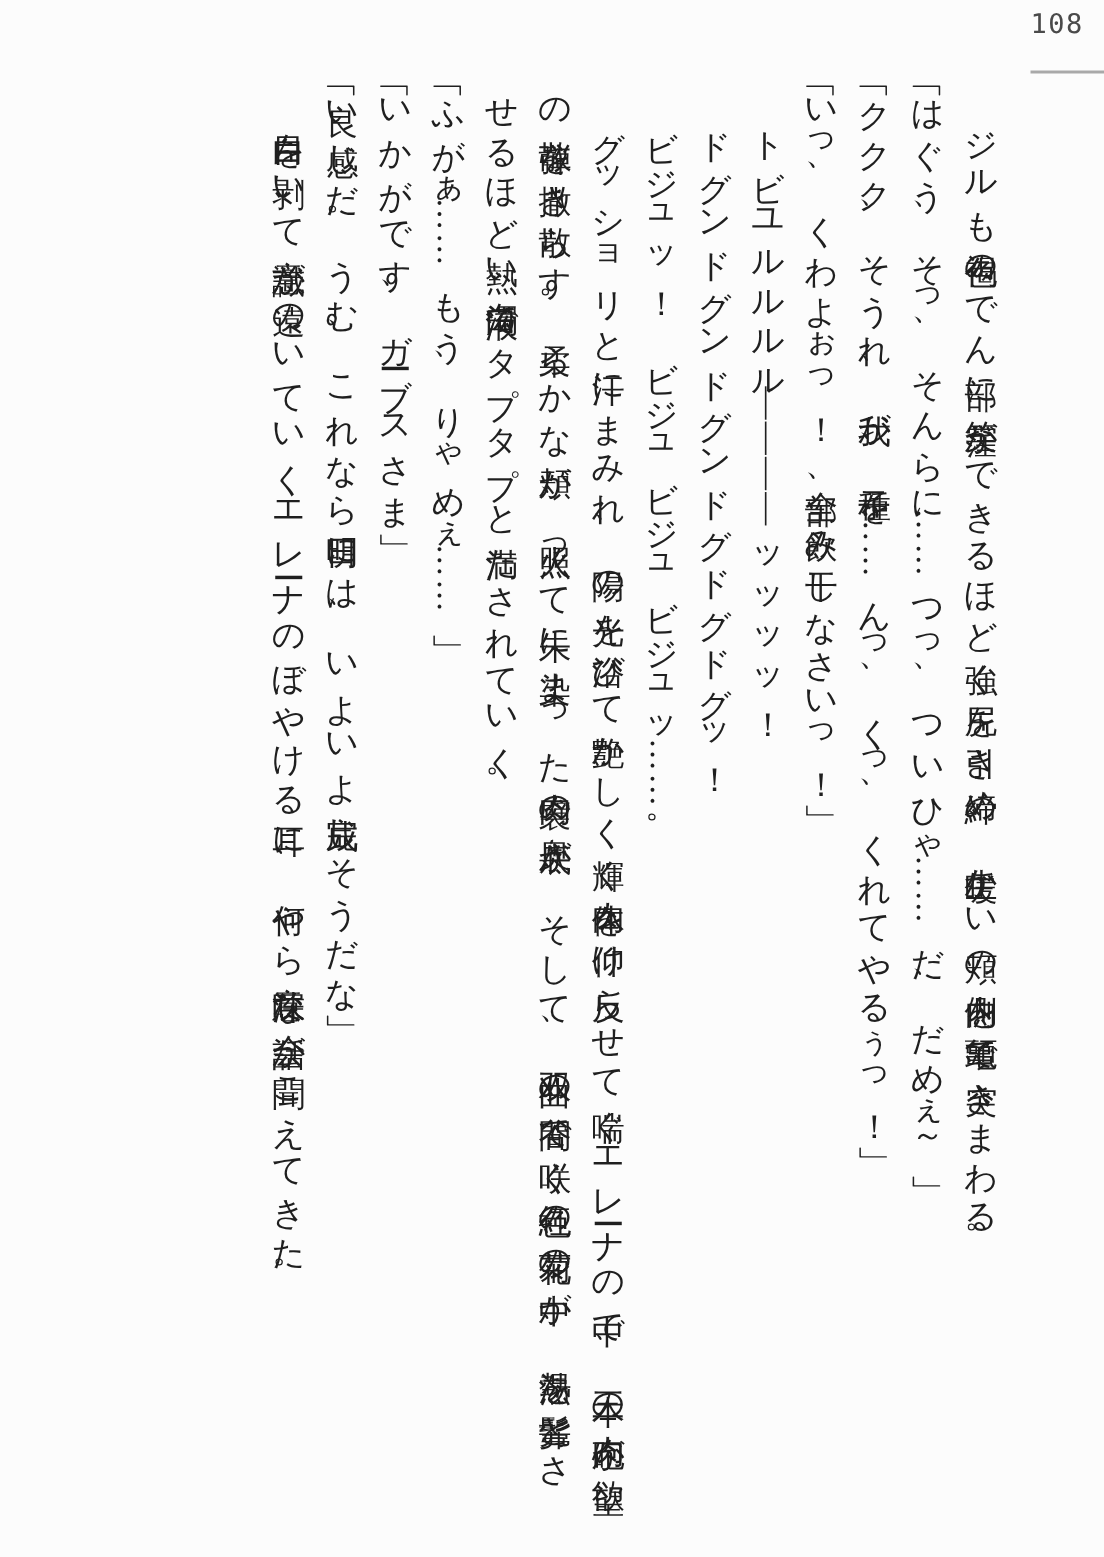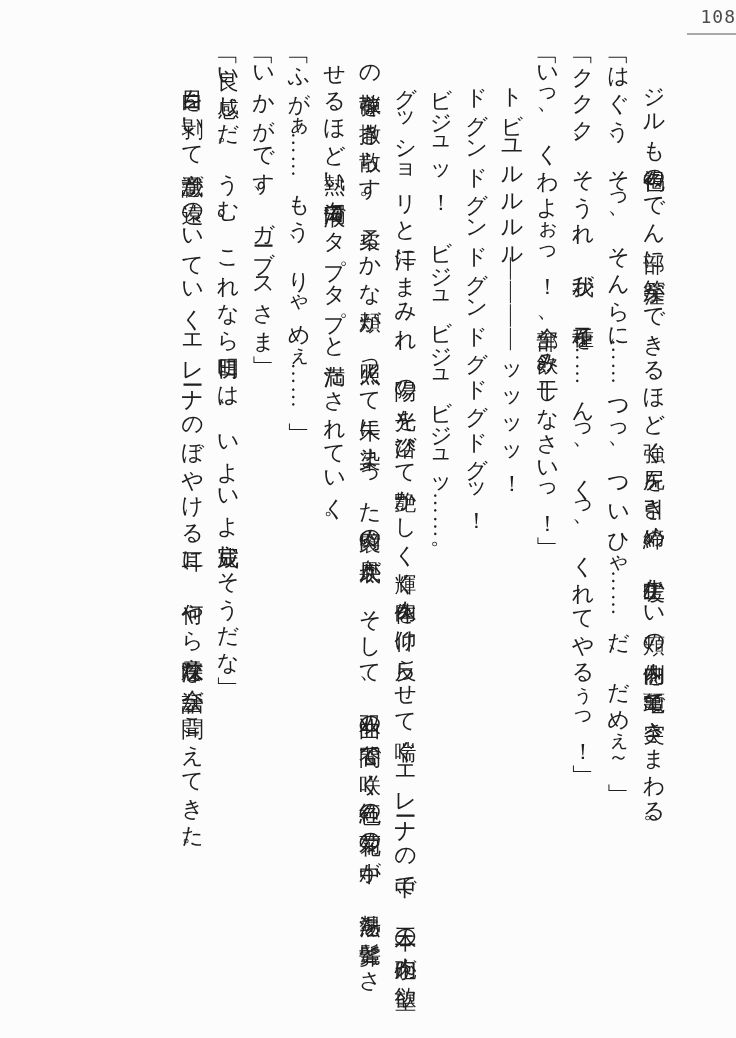--- a/index.html
+++ b/index.html
@@ -16,22 +16,22 @@
     position: relative;
     width: 736px;
     height: 1038px;
     background: #fcfcfc;
   }
   .page-number-wrap {
     position: absolute;
     top: 6px;
     right: 0;
     width: 49px;
-    text-align: right;
-    padding-bottom: 6px;
+    text-align: left;
+    padding-bottom: 20px;
     border-bottom: 2px solid #a9a9a9;
   }
   .page-number {
     font-family: "DejaVu Sans Mono", "Liberation Mono", monospace;
     font-size: 18px;
     color: #4a4a4a;
     letter-spacing: 1px;
   }
   .text-area {
     position: absolute;

